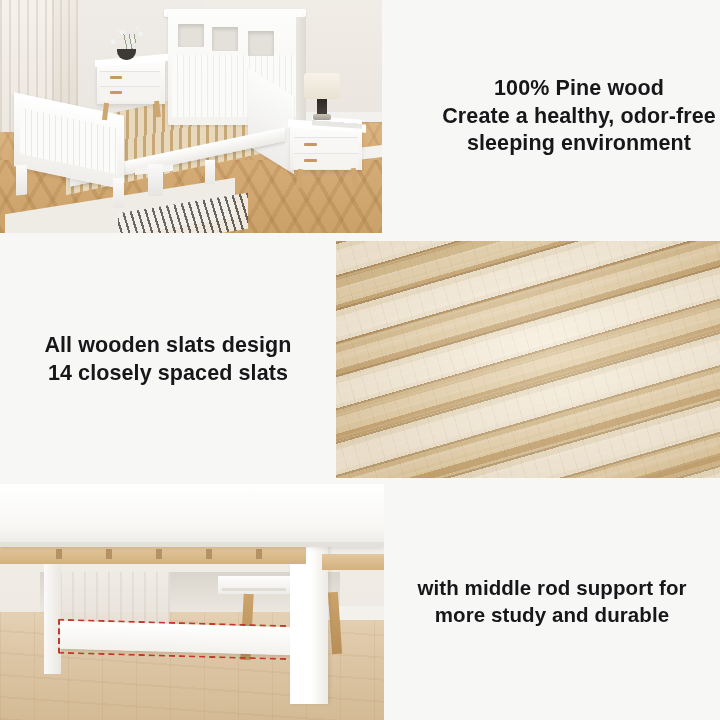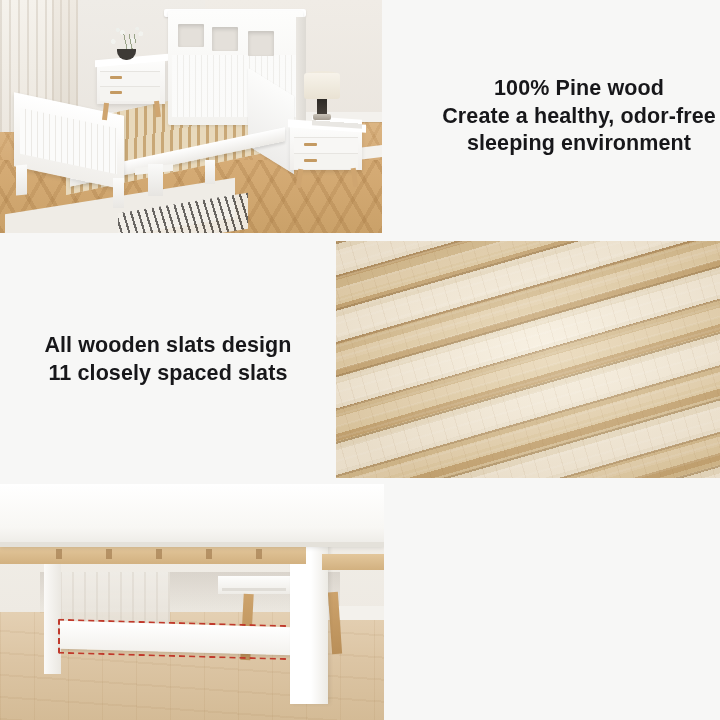--- a/index.html
+++ b/index.html
@@ -306,21 +306,21 @@
   </div>
 
   <div class="panel textpanel" id="p2">
     <div class="caption cap-top">100% Pine wood
 Create a healthy, odor-free
 sleeping environment</div>
   </div>
 
   <div class="panel textpanel" id="p3">
     <div class="caption cap-mid">All wooden slats design
-11 closely spaced slats</div>
+14 closely spaced slats</div>
   </div>
 
   <div class="panel photo" id="p4">
     <div class="p4-base"></div>
     <div class="p4-slats"></div>
     <div class="p4-grain"></div>
     <div class="p4-vign"></div>
   </div>
 
   <div class="panel photo" id="p5">
@@ -340,14 +340,18 @@
 
     <div class="p5-legBig"></div>
     <div class="p5-legBig2"></div>
     <div class="p5-rail"></div>
     <div class="p5-railR"></div>
     <div class="p5-dowels"></div>
     <div class="p5-apron"></div>
     <div class="p5-apron-edge"></div>
   </div>
 
+  <div class="panel textpanel" id="p6">
+    <div class="caption cap-bot">with middle rod support for
+more study and durable</div>
+  </div>
 
 </div>
 
 </body></html>

